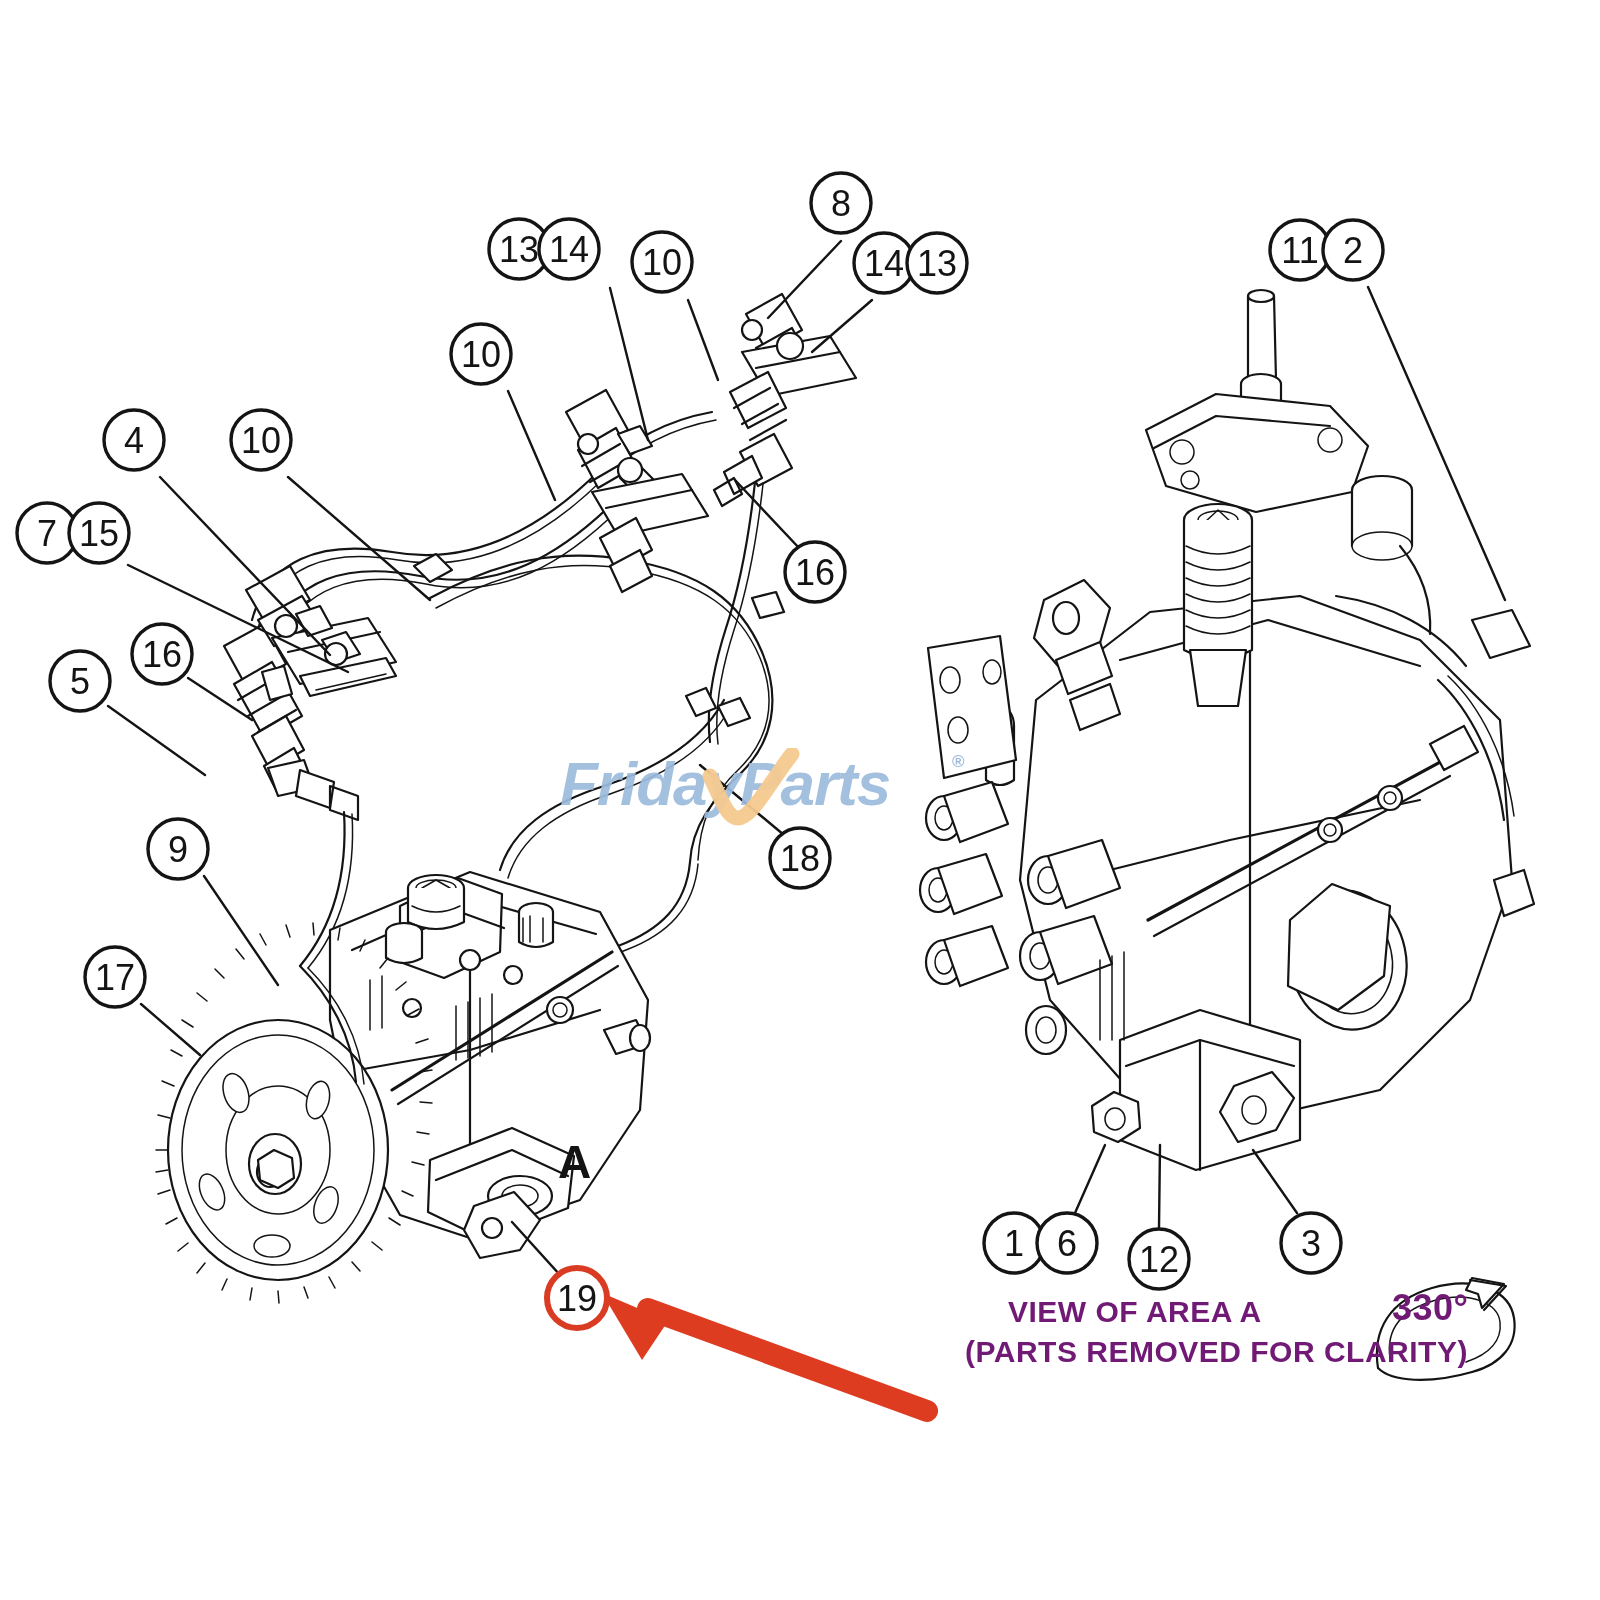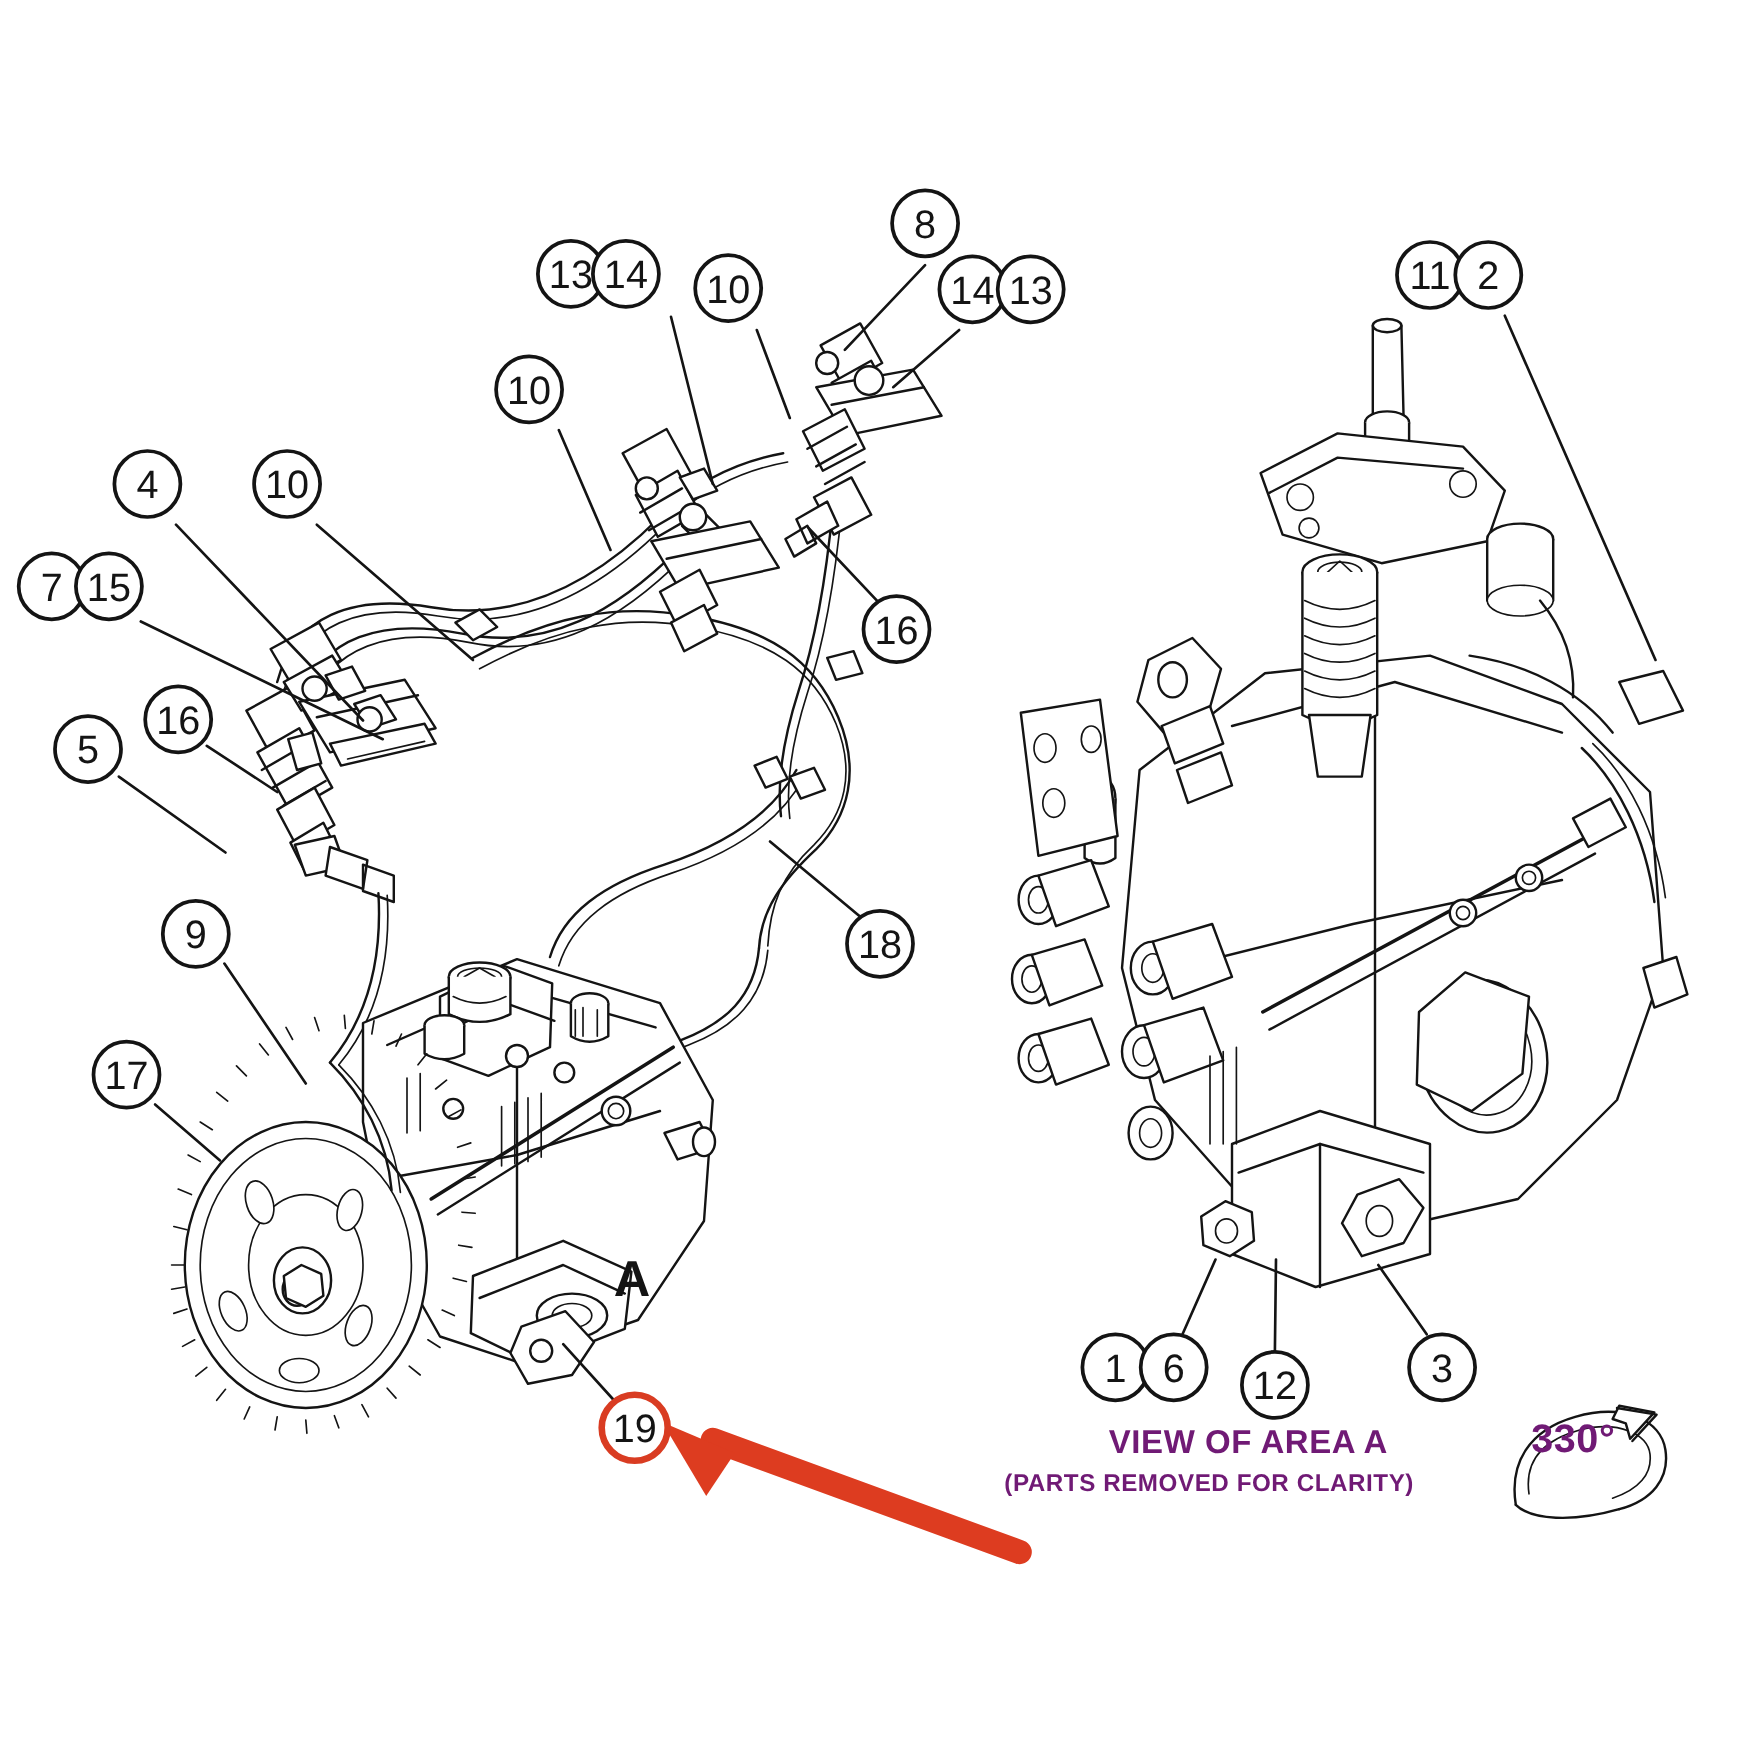--- a/index.html
+++ b/index.html
@@ -32,23 +32,23 @@
     color: #701a75;
     letter-spacing: 0.5px;
     white-space: nowrap;
   }
   #caption-line1 {
     left: 1008px;
     top: 1295px;
     font-size: 30px;
   }
   #caption-line2 {
-    left: 913px;
+    left: 965px;
     top: 1335px;
-    font-size: 22px;
+    font-size: 30px;
   }
   #rot-label {
     left: 1392px;
     top: 1287px;
     font-size: 36px;
     font-weight: bold;
   }
   #area-letter {
     position: absolute;
     left: 558px;
@@ -521,19 +521,26 @@
           <text x="1159" y="1272" text-anchor="middle" font-family="&quot;Liberation Sans&quot;, sans-serif" font-size="36" fill="#141414">12</text>
         </g>
         <g>
           <circle cx="1311" cy="1243" r="30" fill="#ffffff" stroke="#141414" stroke-width="3.4"></circle>
           <text x="1311" y="1256" text-anchor="middle" font-family="&quot;Liberation Sans&quot;, sans-serif" font-size="36" fill="#141414">3</text>
         </g>
       </g>
 
   </svg>
 
+  <div id="watermark">
+    <div id="wm-text">FridayParts</div>
+    <div id="wm-reg">®</div>
+    <svg width="420" height="80" style="position:absolute;left:0;top:0;">
+      <path d="M150 28 C 162 54, 168 70, 178 70 C 192 70, 210 34, 232 6" stroke="#f5c98f" stroke-width="15" fill="none" stroke-linecap="round" opacity="0.95"></path>
+    </svg>
+  </div>
 
   <div id="area-letter">A</div>
   <div class="caption" id="caption-line1">VIEW OF AREA A</div>
   <div class="caption" id="caption-line2">(PARTS REMOVED FOR CLARITY)</div>
   <div class="caption" id="rot-label">330°</div>
 
 </div>
 
 </body></html>

